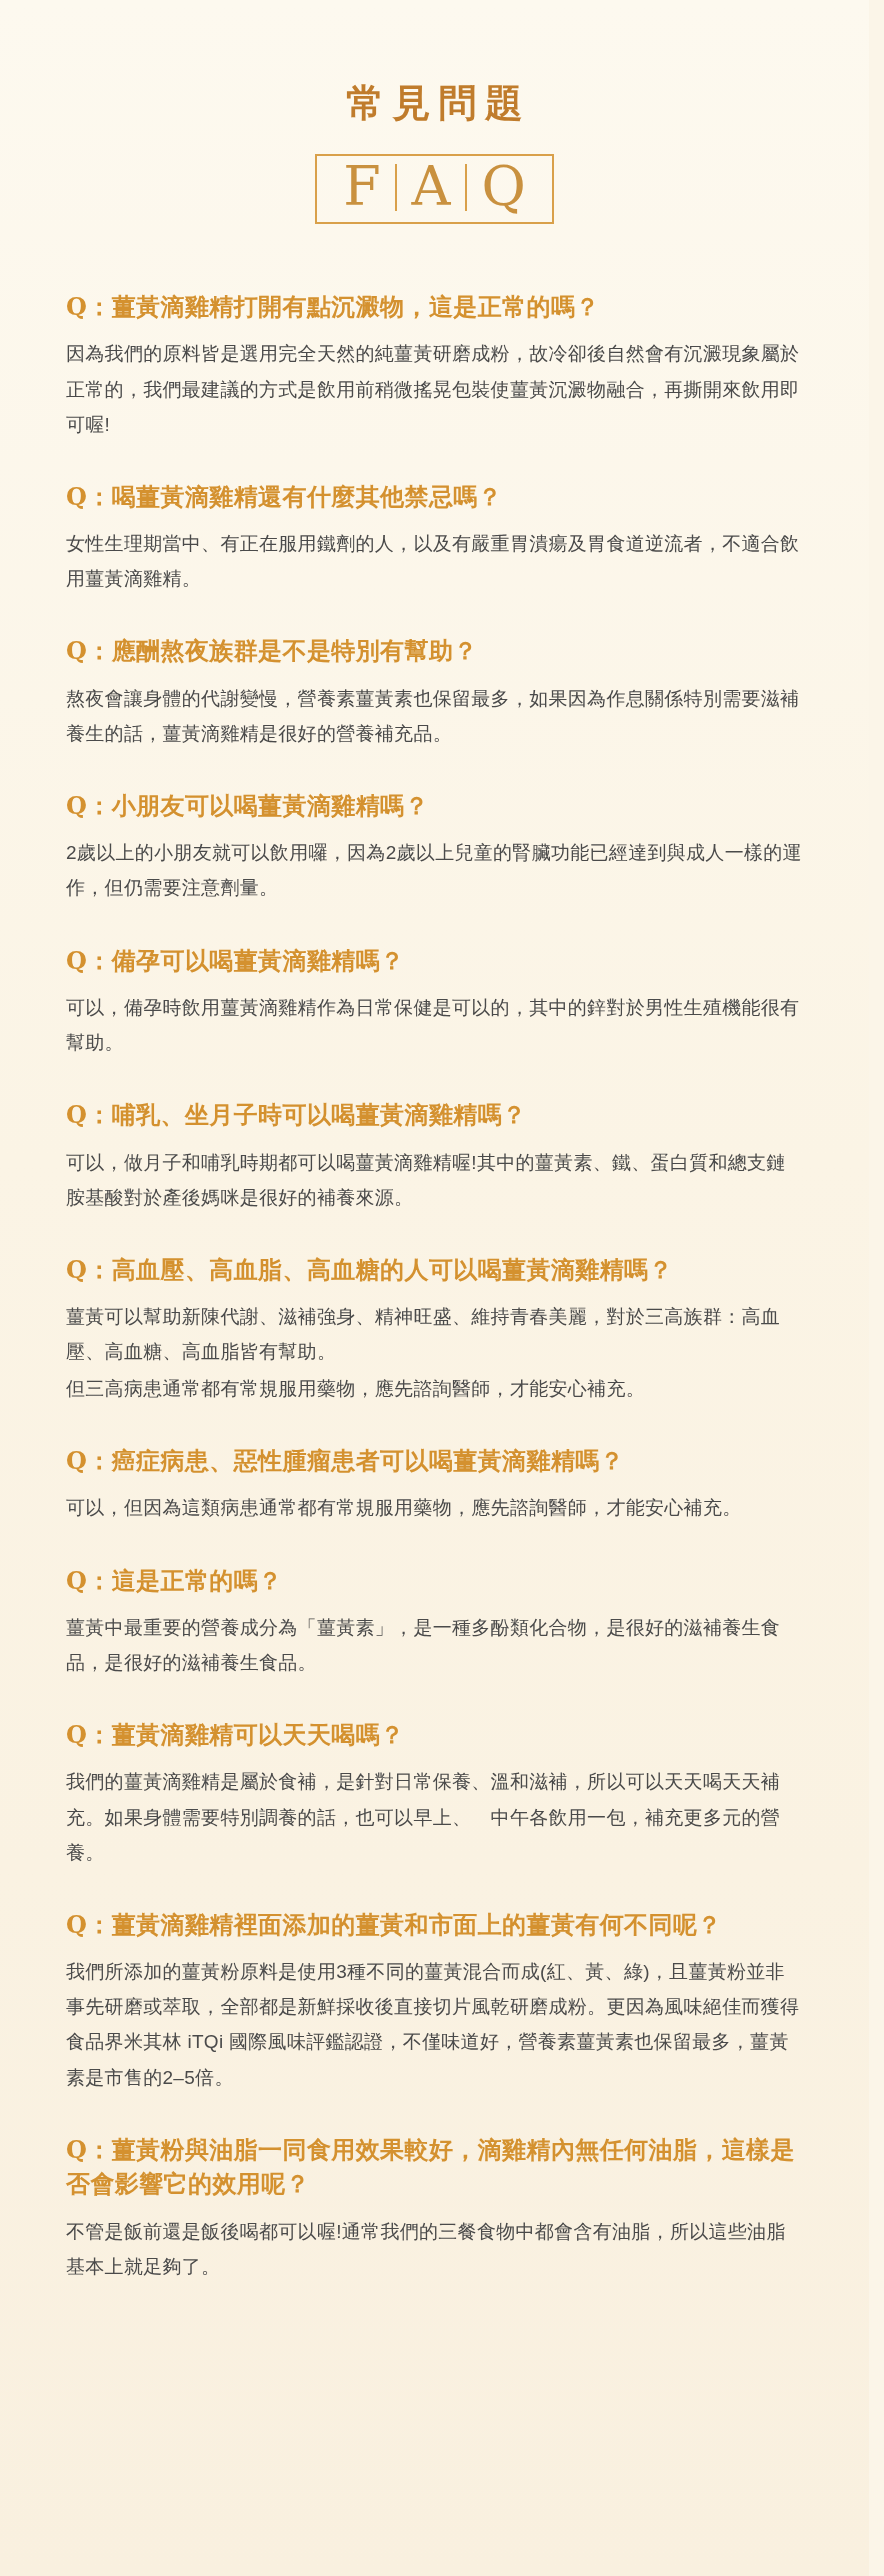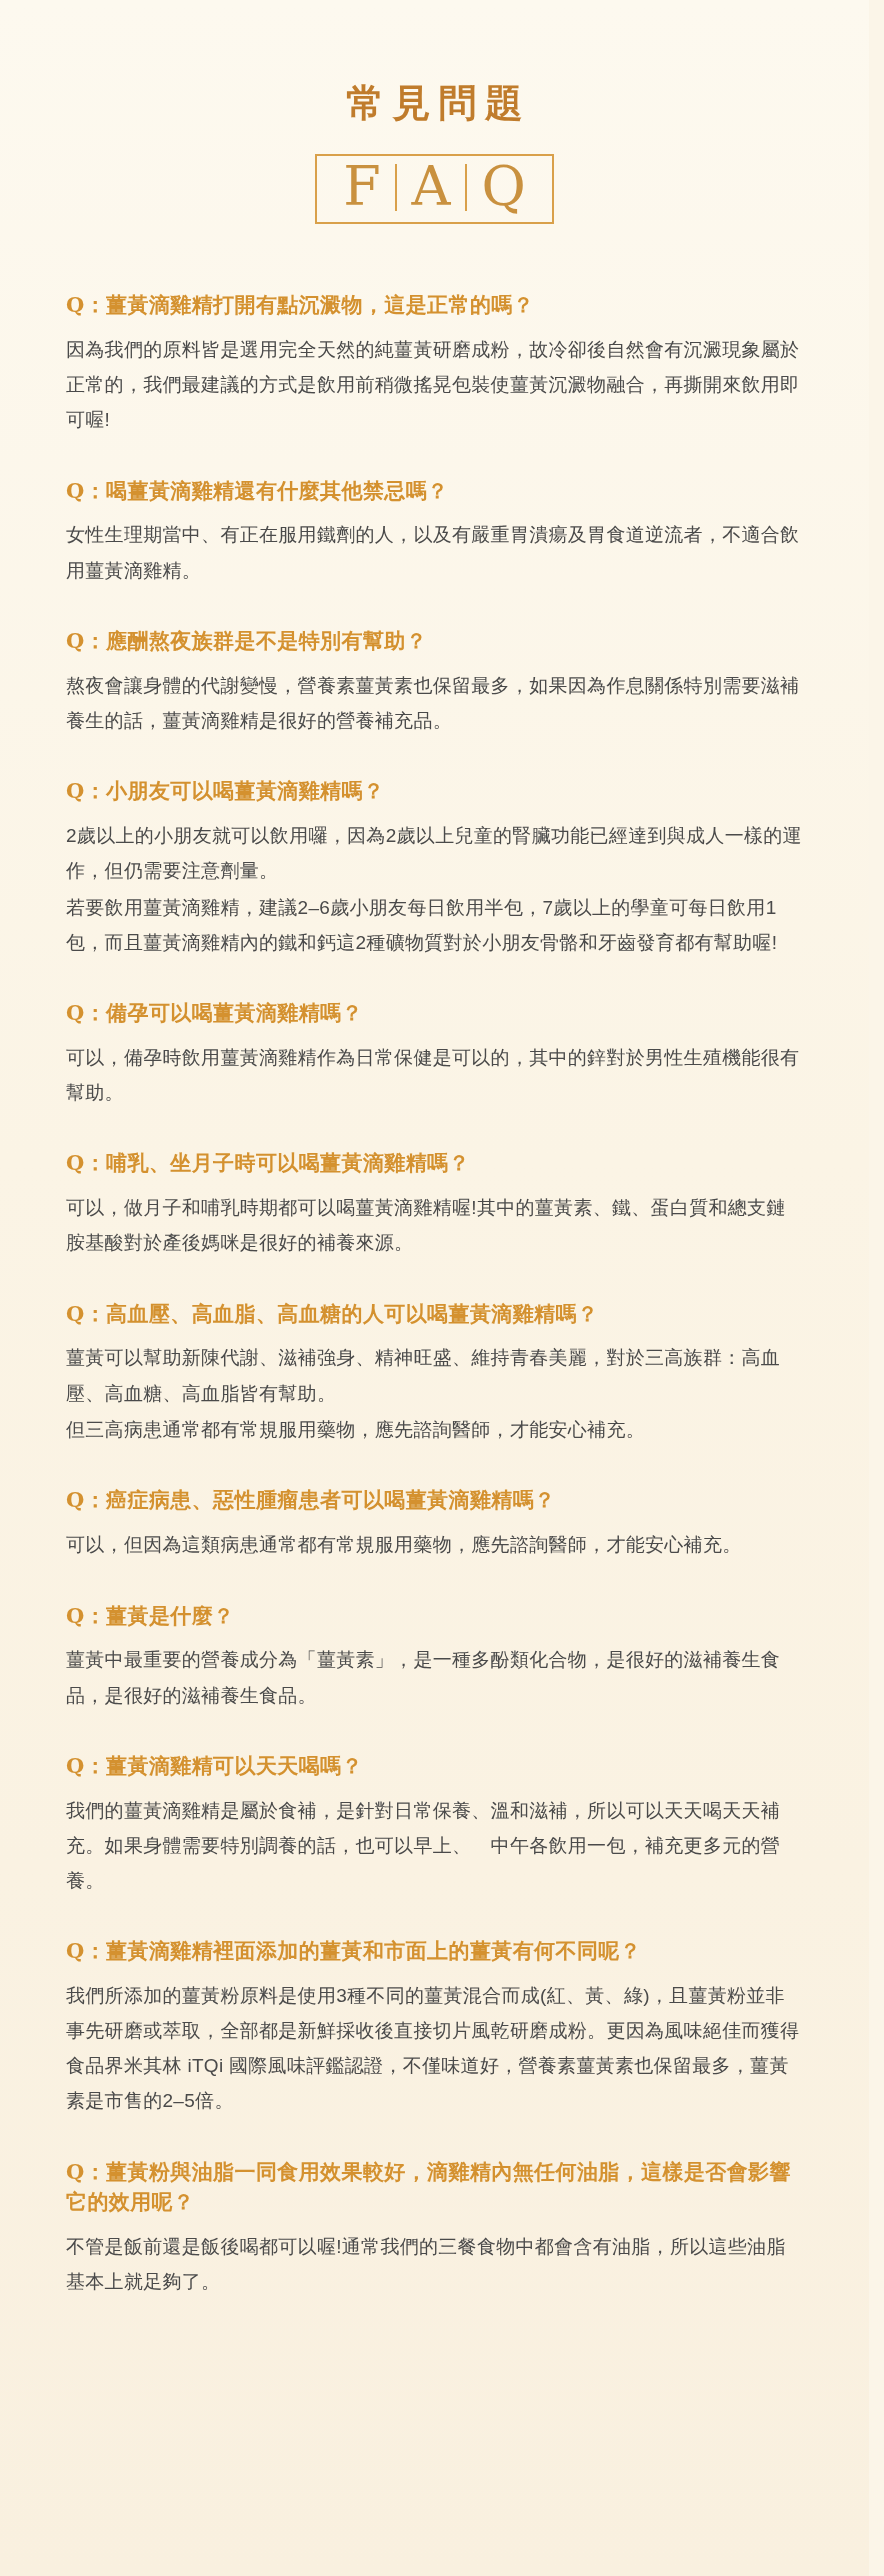--- a/index.html
+++ b/index.html
@@ -63,21 +63,21 @@
   
   .content {
     margin: 66px auto 0 auto;
     width: 737px;
   }
   .qa-block {
     margin-bottom: 38px;
   }
   .qa-question {
     font-family: "DejaVu Serif", "Liberation Serif", serif;
-    font-size: 21px;
+    font-size: 24px;
     font-weight: 700;
     color: #d4912f;
     line-height: 1.45;
     margin: 0 0 11.5px 0;
     letter-spacing: 0.4px;
   }
   .qa-answer p {
     font-size: 19px;
     line-height: 1.85;
     color: #4a4a4a;
@@ -126,21 +126,20 @@
       <h2 class="qa-question">Q：應酬熬夜族群是不是特別有幫助？</h2>
       <div class="qa-answer">
         <p>熬夜會讓身體的代謝變慢，營養素薑黃素也保留最多，如果因為作息關係特別需要滋補養生的話，薑黃滴雞精是很好的營養補充品。</p>
       </div>
     </div>
 
     <div class="qa-block">
       <h2 class="qa-question">Q：小朋友可以喝薑黃滴雞精嗎？</h2>
       <div class="qa-answer">
         <p>2歲以上的小朋友就可以飲用囉，因為2歲以上兒童的腎臟功能已經達到與成人一樣的運作，但仍需要注意劑量。</p>
-        <p>若要飲用薑黃滴雞精，建議2–6歲小朋友每日飲用半包，7歲以上的學童可每日飲用1包，而且薑黃滴雞精內的鐵和鈣這2種礦物質對於小朋友骨骼和牙齒發育都有幫助喔!</p>
       </div>
     </div>
 
     <div class="qa-block">
       <h2 class="qa-question">Q：備孕可以喝薑黃滴雞精嗎？</h2>
       <div class="qa-answer">
         <p>可以，備孕時飲用薑黃滴雞精作為日常保健是可以的，其中的鋅對於男性生殖機能很有幫助。</p>
       </div>
     </div>
 
@@ -160,21 +159,21 @@
     </div>
 
     <div class="qa-block">
       <h2 class="qa-question">Q：癌症病患、惡性腫瘤患者可以喝薑黃滴雞精嗎？</h2>
       <div class="qa-answer">
         <p>可以，但因為這類病患通常都有常規服用藥物，應先諮詢醫師，才能安心補充。</p>
       </div>
     </div>
 
     <div class="qa-block">
-      <h2 class="qa-question">Q：薑黃是什麼？</h2>
+      <h2 class="qa-question">Q：這是正常的嗎？</h2>
       <div class="qa-answer">
         <p>薑黃中最重要的營養成分為「薑黃素」，是一種多酚類化合物，是很好的滋補養生食品，是很好的滋補養生食品。</p>
       </div>
     </div>
 
     <div class="qa-block">
       <h2 class="qa-question">Q：薑黃滴雞精可以天天喝嗎？</h2>
       <div class="qa-answer">
         <p>我們的薑黃滴雞精是屬於食補，是針對日常保養、溫和滋補，所以可以天天喝天天補充。如果身體需要特別調養的話，也可以早上、　中午各飲用一包，補充更多元的營養。</p>
       </div>

